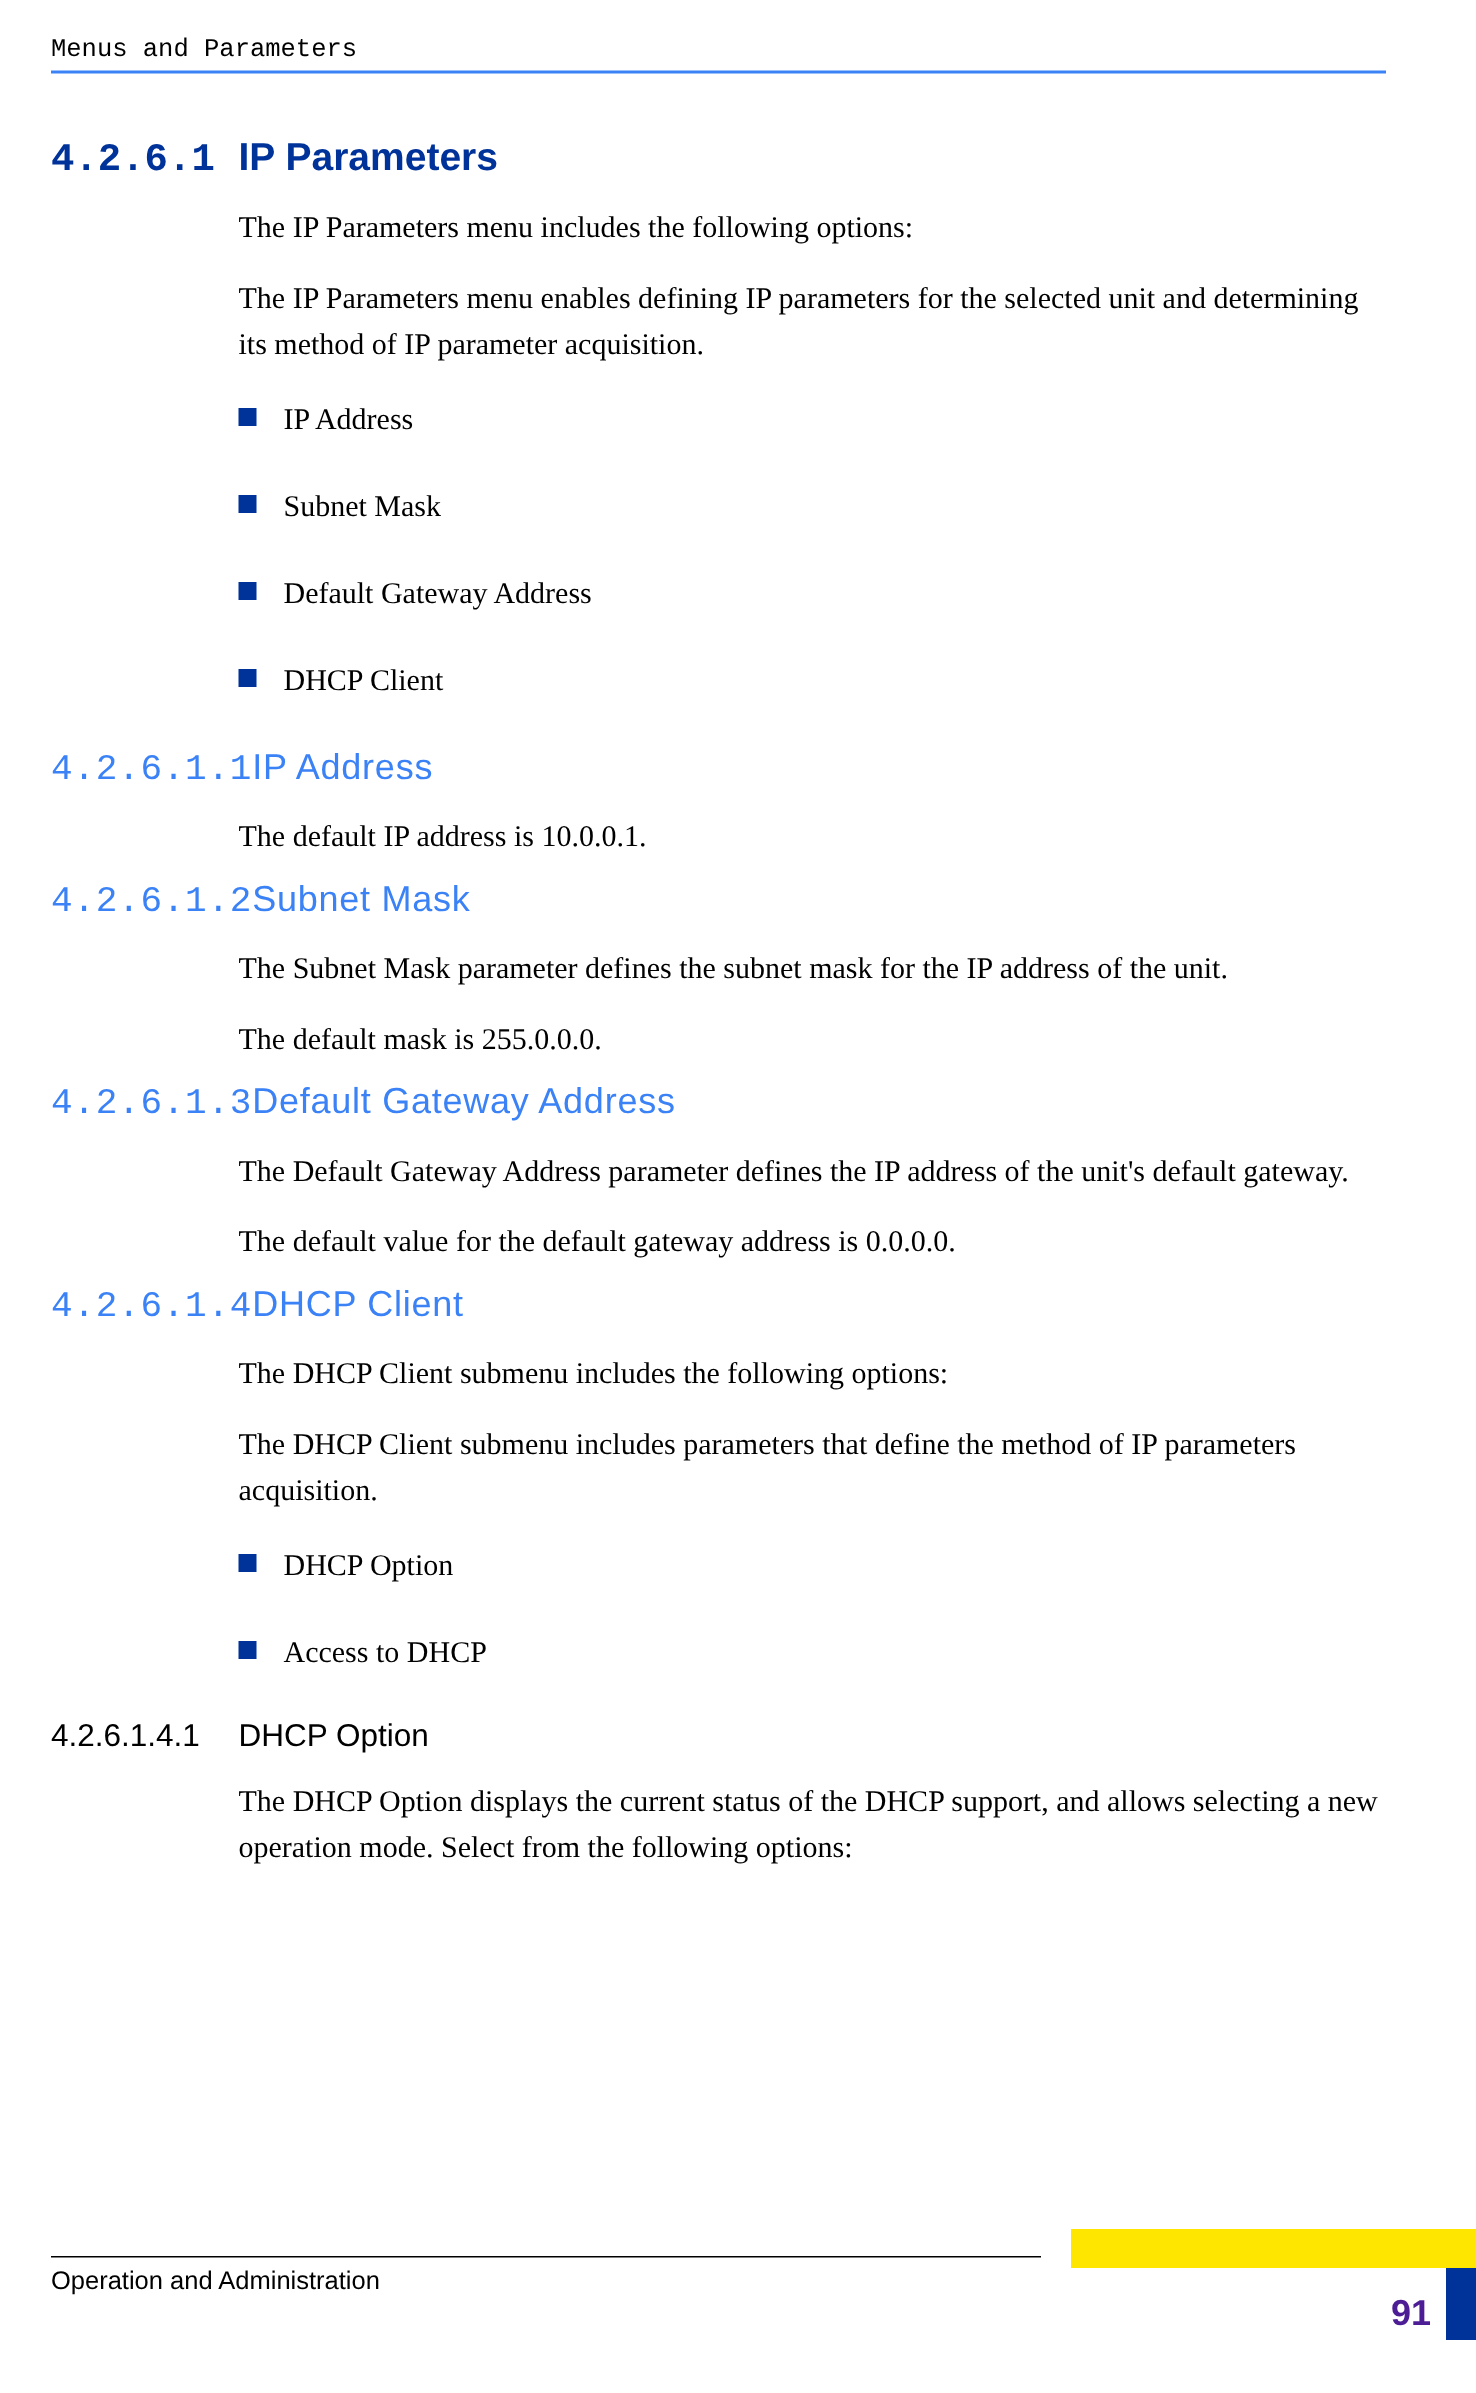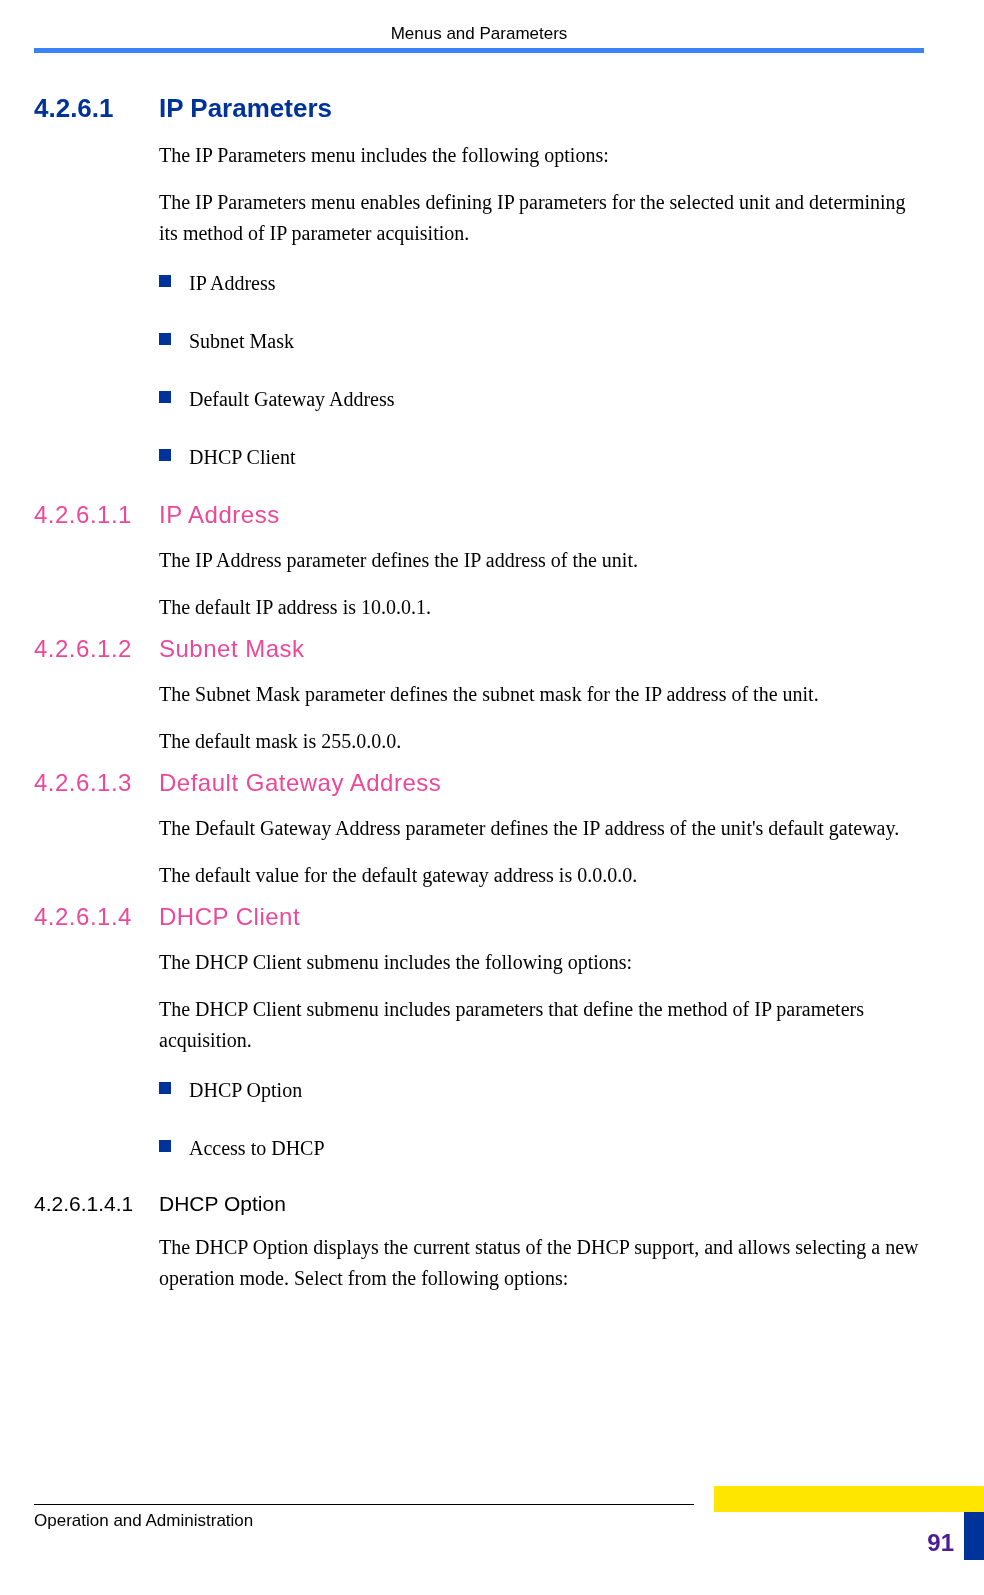--- a/index.html
+++ b/index.html
@@ -11,52 +11,52 @@
     color: #000000;
   }
   .page {
     width: 984px;
     height: 1595px;
     position: relative;
     box-sizing: border-box;
     padding: 24px 60px 0 34px;
   }
   .running-header {
-    text-align: center;
-    font-family: Liberation Sans, sans-serif;
+    text-align: left;
+    font-family: Liberation Mono, monospace;
     font-size: 17px;
     color: #000;
     padding-bottom: 4px;
-    border-bottom: 5px solid #3b82f6;
+    border-bottom: 2px solid #3b82f6;
     margin-bottom: 40px;
   }
   .sec-row {
     display: flex;
     align-items: baseline;
     margin-top: 0;
   }
   .sec-num {
     flex: 0 0 125px;
-    font-family: Liberation Sans, sans-serif;
+    font-family: Liberation Mono, monospace;
     font-weight: bold;
   }
   .sec-num.sub {
     font-weight: normal;
   }
   .sec-title {
     font-family: Verdana, Arial, sans-serif;
     font-weight: bold;
   }
   .h1-row .sec-num, .h1-row .sec-title {
     color: #003399;
     font-size: 26px;
   }
   .h2-row { margin-top: 12px; }
   .h2-row .sec-num, .h2-row .sec-title {
-    color: #ec4899;
+    color: #3b82f6;
     font-size: 24px;
     font-weight: normal;
     letter-spacing: 0.5px;
   }
   .h3-row { margin-top: 14px; }
   .h3-row .sec-num, .h3-row .sec-title {
     color: #000000;
     font-size: 21px;
     font-weight: normal;
     font-family: Arial, Helvetica, sans-serif;
@@ -160,21 +160,20 @@
       <li>Default Gateway Address</li>
       <li>DHCP Client</li>
     </ul>
   </div>
 
   <div class="sec-row h2-row">
     <div class="sec-num sub">4.2.6.1.1</div>
     <div class="sec-title" style="font-weight:normal">IP Address</div>
   </div>
   <div class="body-col">
-    <p class="para">The IP Address parameter defines the IP address of the unit.</p>
     <p class="para">The default IP address is 10.0.0.1.</p>
   </div>
 
   <div class="sec-row h2-row">
     <div class="sec-num sub">4.2.6.1.2</div>
     <div class="sec-title" style="font-weight:normal">Subnet Mask</div>
   </div>
   <div class="body-col">
     <p class="para">The Subnet Mask parameter defines the subnet mask for the IP address of the unit.</p>
     <p class="para">The default mask is 255.0.0.0.</p>

